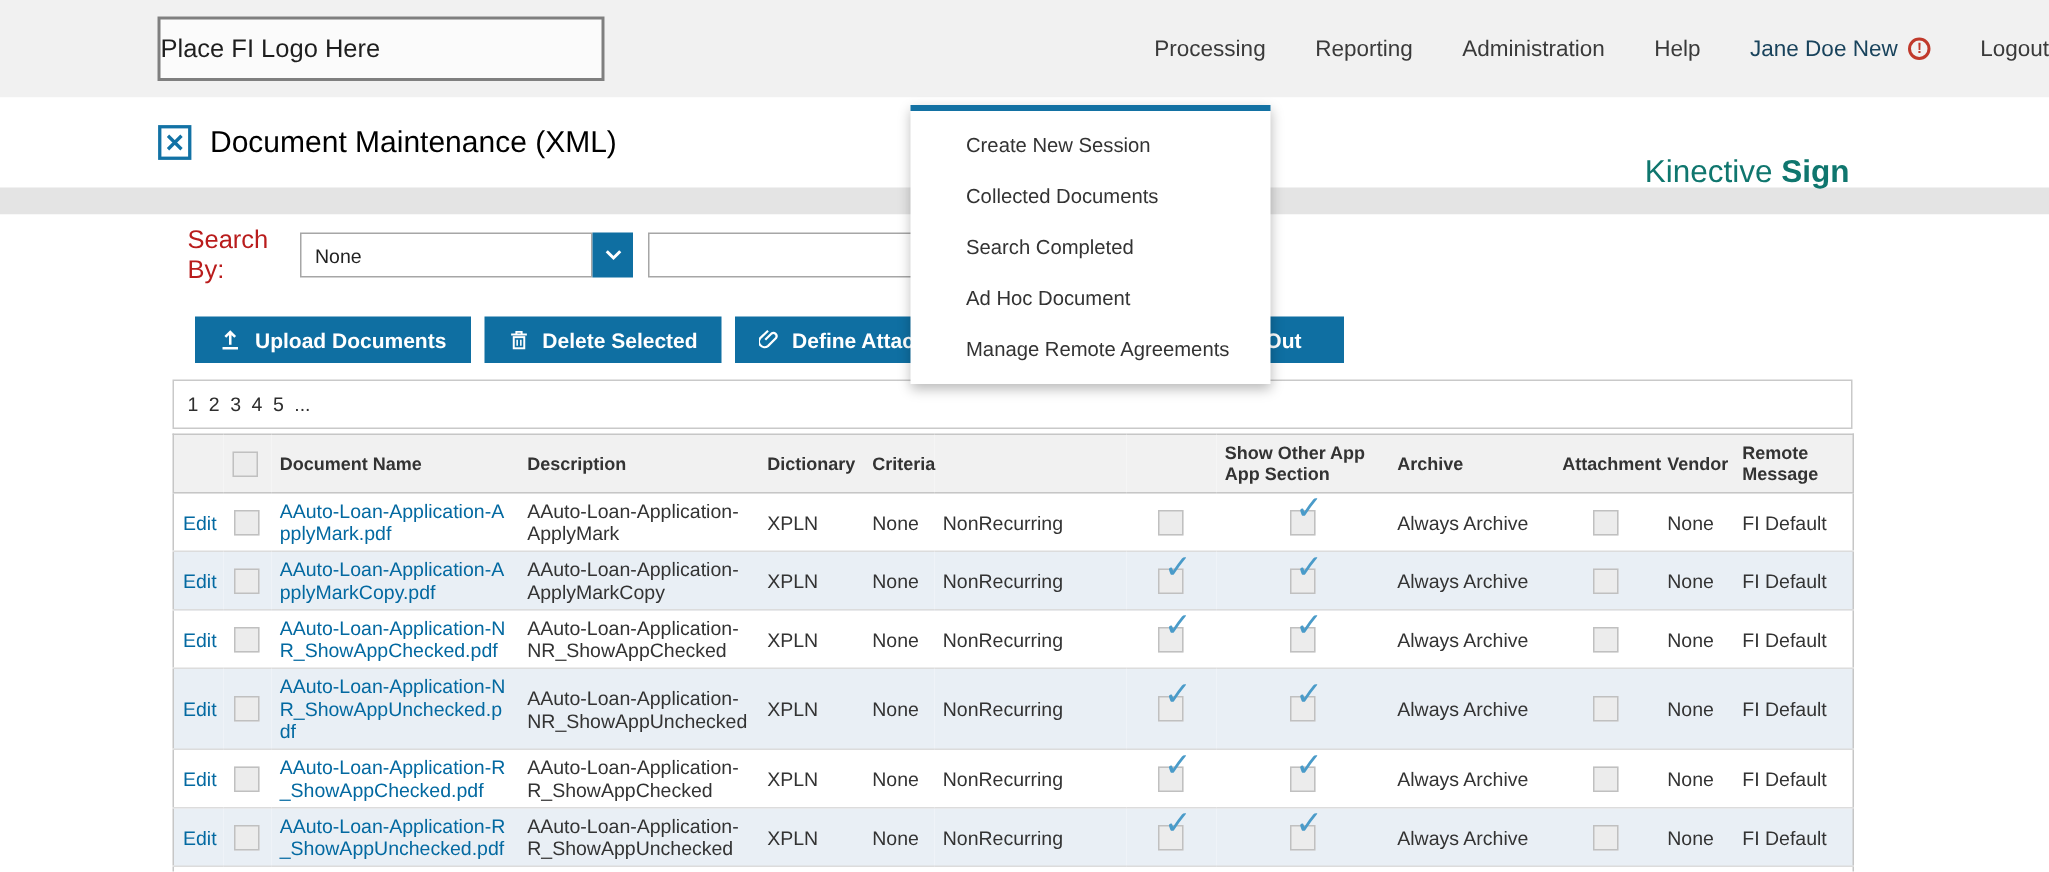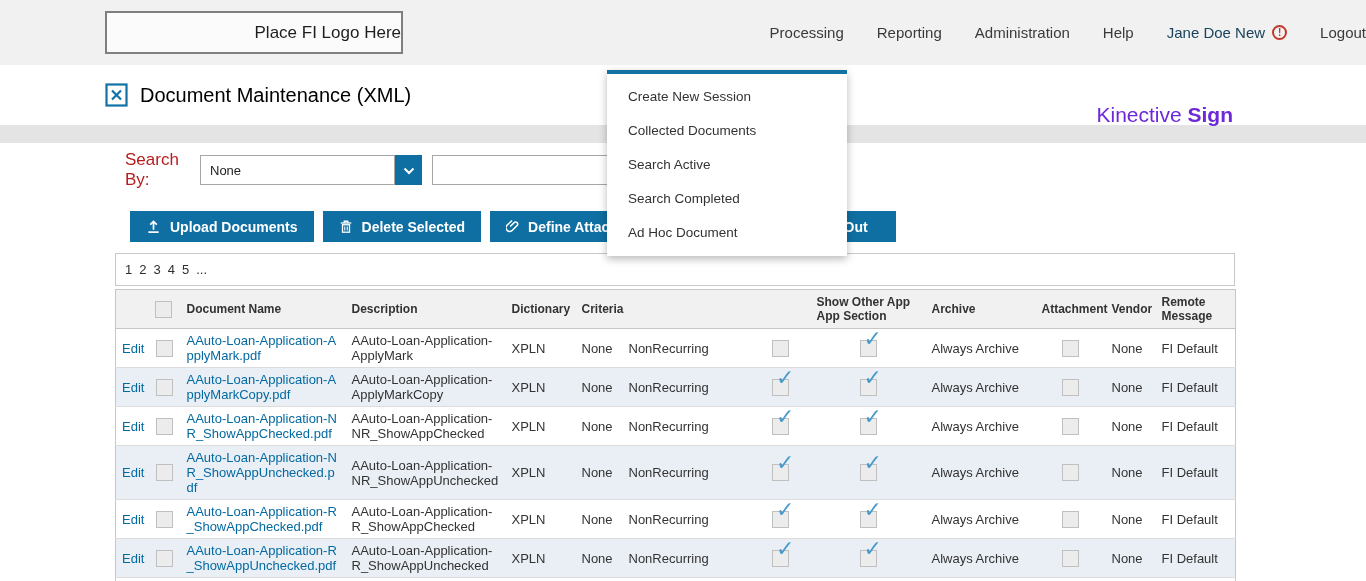--- a/index.html
+++ b/index.html
@@ -2,35 +2,35 @@
 <html><head>
 <meta charset="utf-8">
 <style>
   * { margin:0; padding:0; box-sizing:border-box; }
   html,body { width:1366px; height:581px; overflow:hidden; background:#fff;
               font-family:"Liberation Sans", sans-serif; position:relative; }
 
   
   .topbar { height:65px; background:#f1f1f1; display:flex; align-items:center; }
   .logo-box { margin-left:105px; width:298px; height:43px; border:2px solid #7f7f7f;
-              background:#fbfbfb; display:flex; align-items:center; justify-content:flex-end;
+              background:#fbfbfb; display:flex; align-items:center; justify-content:flex-start;
               font-size:17px; color:#1e1e1e; }
   .top-nav { margin-left:auto; display:flex; align-items:center;
              gap:33px; font-size:15px; color:#3a3a3a; }
   .nav-item { display:flex; align-items:center; gap:7px; cursor:pointer; white-space:nowrap; }
   .nav-item.has-alert { color:#19435c; }
   .alert-icon { width:15px; height:15px; border:2px solid #c0392b; border-radius:50%;
                 color:#c0392b; font-size:10px; font-weight:bold; line-height:11px;
                 text-align:center; display:inline-block; }
 
   
   .headerbar { height:60px; background:#fff; display:flex; align-items:center; }
   .doc-icon { margin-left:105px; display:inline-flex; }
   .page-title { margin-left:12px; font-size:20px; font-weight:400; color:#000000; }
-  .brand { margin-left:auto; margin-right:133px; font-size:21px; color:#6d28d9; white-space:nowrap;margin-top:40px; }
+  .brand { margin-left:auto; margin-right:133px; font-size:21px; color:#0f766e; white-space:nowrap;margin-top:40px; }
   .brand b { font-weight:bold; }
   .gray-strip { height:18px; background:#e4e4e4; }
 
   
   .content { padding:12px 0 0 115px; background:#fff; }
 
   .search-row { display:flex; align-items:center; height:30px; margin-left:10px; }
   .search-label { font-size:17px; color:#b91c1c; width:75px; }
   .select-box { width:195px; height:30px; border:1px solid #a6a6a6; background:#fff;
                 display:flex; align-items:center; padding-left:9px; font-size:13px; color:#222; }
@@ -67,21 +67,21 @@
   td.desc { word-break:break-all; }
 
   .cb { width:17px; height:17px; background:#ececec; border:1px solid #c0c0c0;
         display:inline-block; position:relative; vertical-align:middle; cursor:pointer; }
   .cb.checked::after { content:"\2713"; position:absolute; left:3px; top:-10px;
                        font-size:22px; color:#4a9bc9; }
 
   
   .menu { position:absolute; left:607px; top:70px; width:240px; background:#fff;
           border-top:4px solid #1371a3; box-shadow:0 3px 8px rgba(0,0,0,.28);
-          padding:6px 0; z-index:50; }
+          padding:6px 16px; z-index:50; }
   .menu-item { height:34px; line-height:34px; padding:0 21px; font-size:13.5px;
                color:#333; cursor:pointer; white-space:nowrap; }
 </style>
 </head>
 <body>
 
 <div class="topbar">
   <div class="logo-box">
     <span>Place FI Logo Here</span>
   </div>
@@ -337,16 +337,16 @@
           <td>None</td>
           <td>FI Default</td>
         </tr>
       </tbody>
   </table>
 </div>
 
 <div class="menu">
     <div class="menu-item">Create New Session</div>
     <div class="menu-item">Collected Documents</div>
-    <div class="menu-item">Search Active</div>
     <div class="menu-item">Search Completed</div>
     <div class="menu-item">Ad Hoc Document</div>
+    <div class="menu-item">Manage Remote Agreements</div>
   </div>
 
 </body></html>

